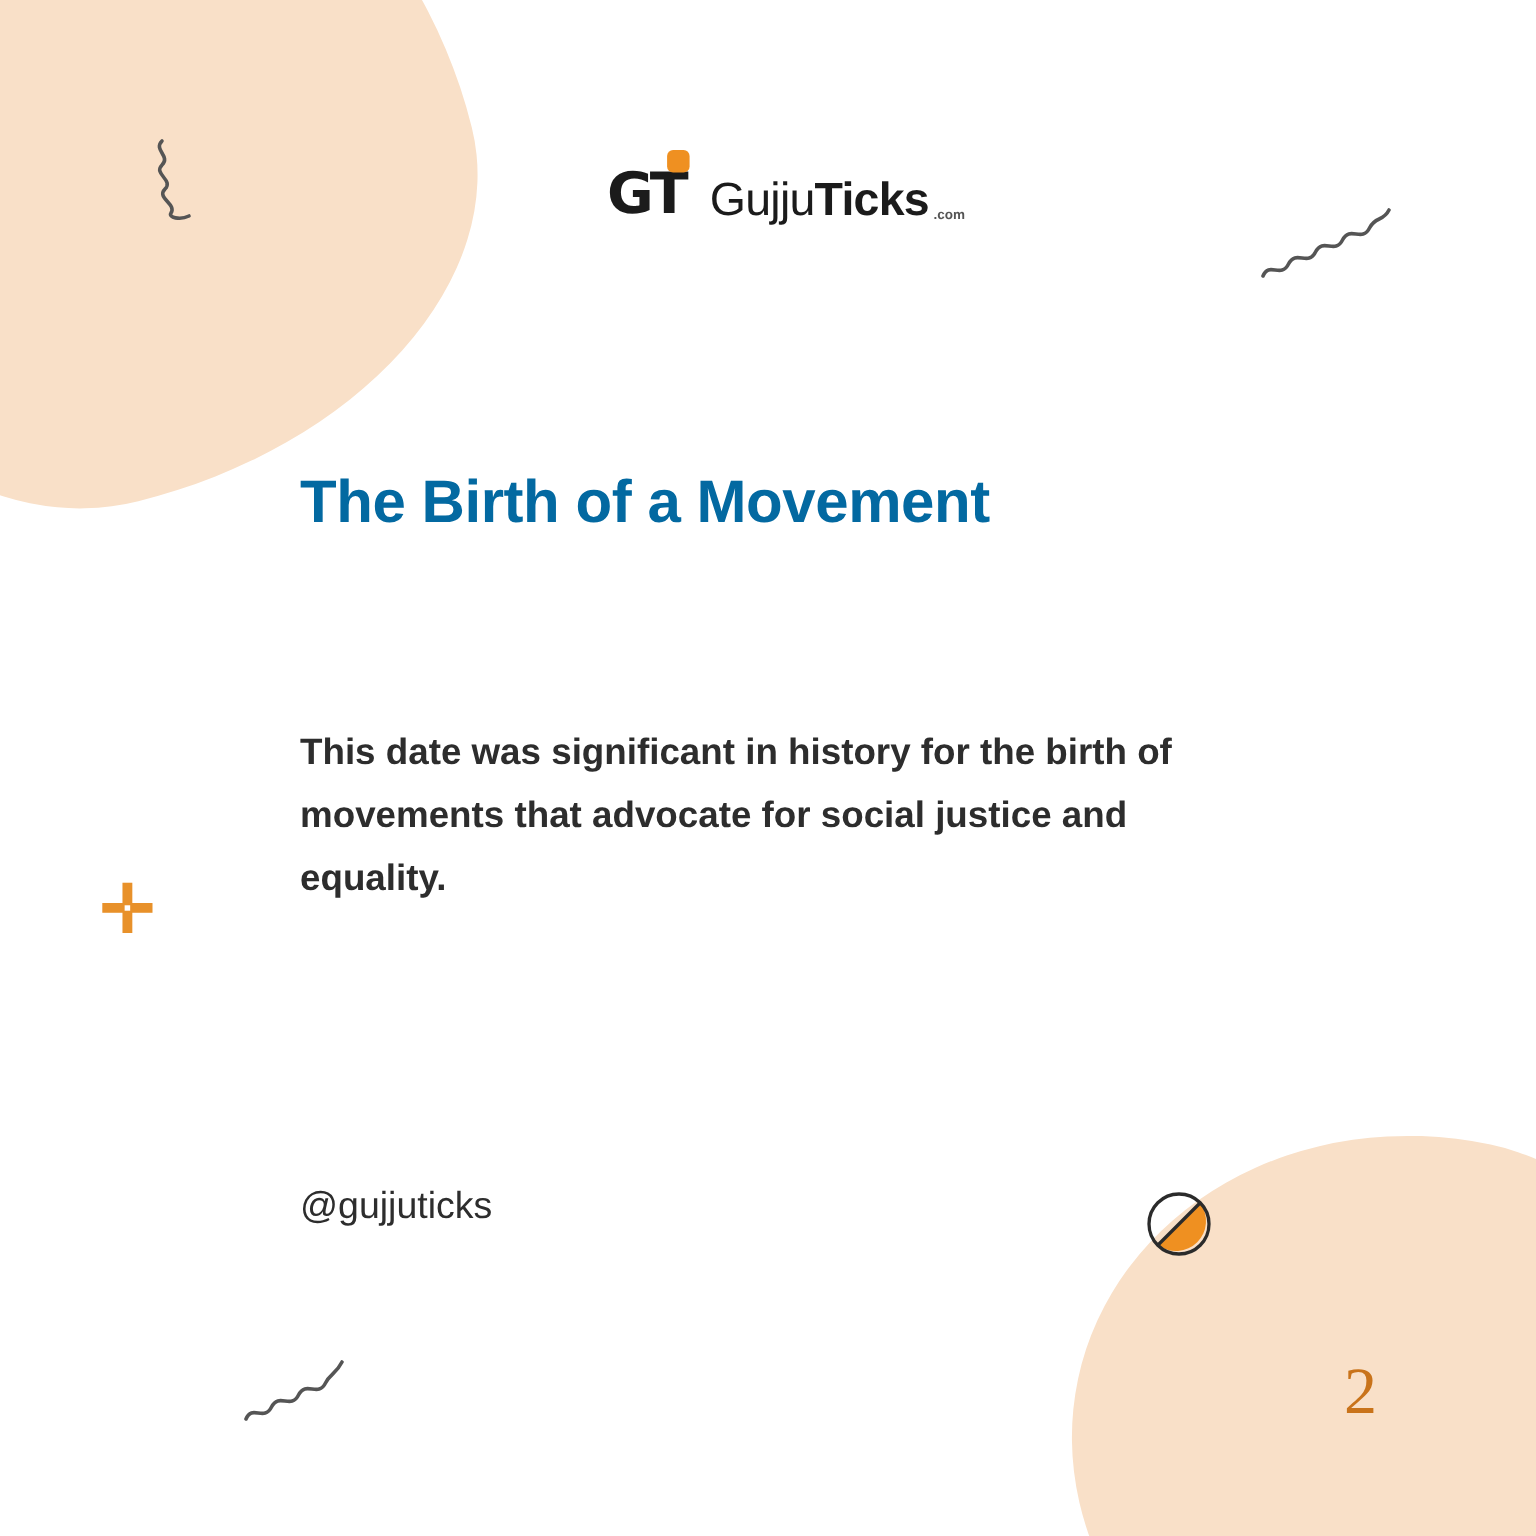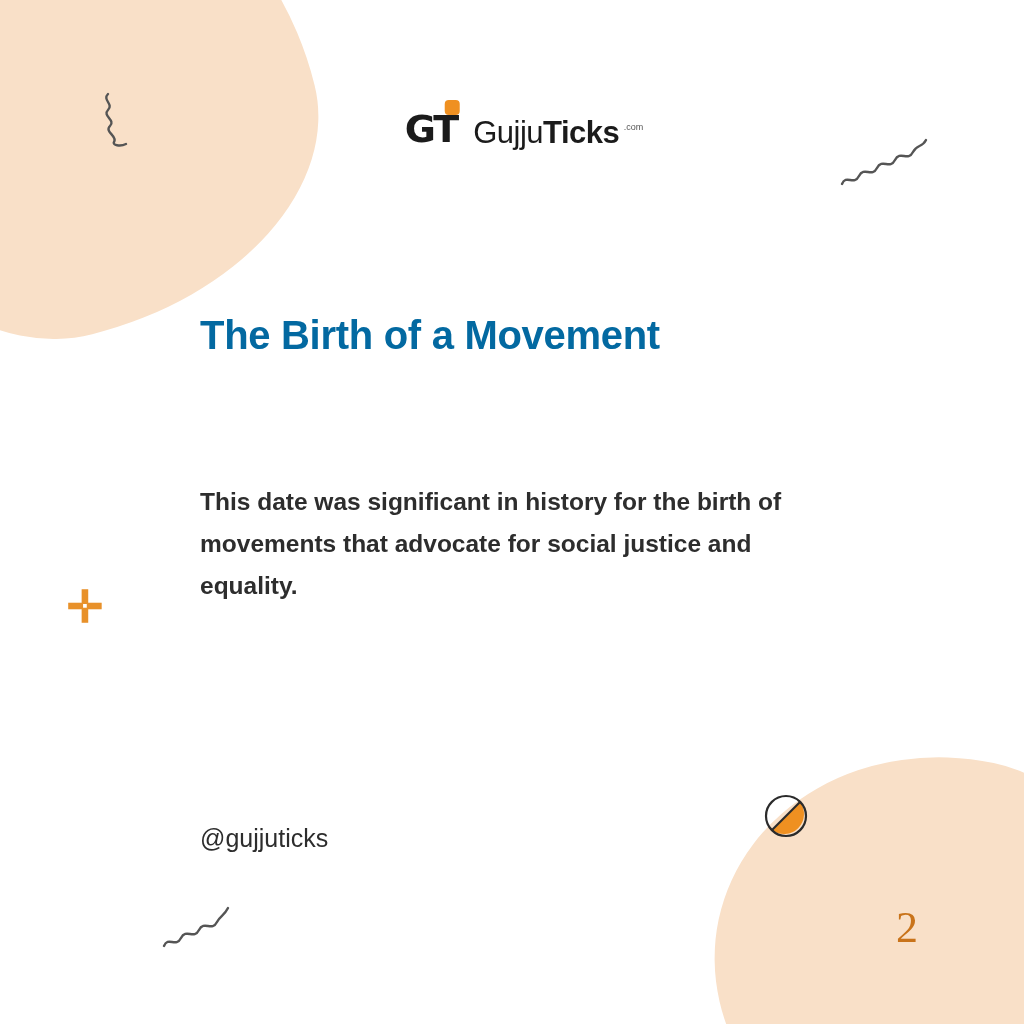--- a/index.html
+++ b/index.html
@@ -102,23 +102,23 @@
     font-weight: 800;
     color: #1b1b1b;
     line-height: 1;
     letter-spacing: -0.5px;
     position: relative;
   }
   .logo-word .light { font-weight: 500; }
   .logo-tld {
     position: absolute;
     right: -24px;
-    bottom: 16px;
+    bottom: 0px;
     font-size: 9px;
-    font-weight: 400;
+    font-weight: 700;
     color: #555;
     letter-spacing: 0;
     text-align: center;
   }
 
   
   .headline {
     position: absolute;
     left: 200px;
     top: 313px;
@@ -135,21 +135,21 @@
     width: 610px;
     font-size: 24.5px;
     line-height: 42px;
     color: #2d2d2d;
     margin: 0;
     font-weight: 700;
   }
   .handle {
     position: absolute;
     left: 200px;
-    top: 824px;
+    top: 790px;
     font-size: 25px;
     color: #2d2d2d;
   }
   .page-number {
     position: absolute;
     left: 896px;
     top: 902px;
     font-size: 44px;
     color: #c9731a;
     font-weight: 400;

